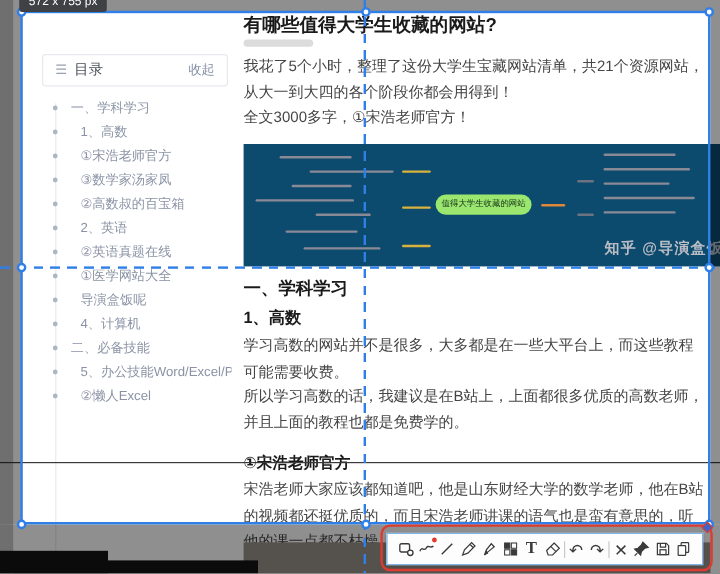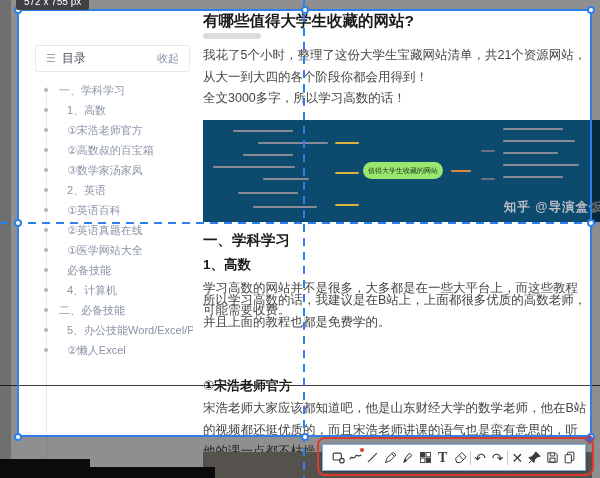--- a/index.html
+++ b/index.html
@@ -27,21 +27,21 @@
   .toc-item.lv2 .toc-label{padding-left:32px;}
   .toc-item.lv3 .toc-label{padding-left:32px;}
   .toc-label{display:block;}
 
   
   .title{position:absolute;left:203px;top:11px;width:386px;font-size:15.5px;font-weight:bold;
     color:#1a1a1a;}
   .meta-smudge{position:absolute;left:203px;top:33px;width:58px;height:6px;border-radius:3px;
     background:#dcdcdc;}
   .para{position:absolute;left:203px;width:387px;font-size:12.5px;line-height:1.72;color:#454545;}
-  .p1{top:45px;} .p2{top:88px;} .p3{top:279px;font-family:Liberation Mono, monospace;} .p4{top:290px;} .p5{top:348px;} .p6{top:398px;}
+  .p1{top:45px;} .p2{top:88px;} .p3{top:279px;font-family:Liberation Mono, monospace;} .p4{top:320px;} .p5{top:348px;} .p6{top:398px;}
   .h2{position:absolute;left:203px;top:231px;font-size:14.5px;font-weight:bold;color:#1a1a1a;}
   .h3{position:absolute;left:203px;top:256px;font-size:13.5px;font-weight:bold;color:#1a1a1a;}
   .h4{position:absolute;left:203px;top:377px;font-size:13px;font-weight:bold;color:#1a1a1a;}
 
   
   .mindmap{position:absolute;left:203px;top:120px;width:423px;height:102px;background:#0c4a6e;}
   .mindmap i{position:absolute;height:2px;background:#8a8a96;border-radius:1px;}
   .mindmap i:nth-of-type(1){left:30px;top:10px;width:60px;}
   .mindmap i:nth-of-type(2){left:55px;top:22px;width:70px;}
   .mindmap i:nth-of-type(3){left:40px;top:34px;width:50px;}
@@ -136,45 +136,41 @@
         <div class="toc-item lv2">
           <i class="dot"></i>
           <span class="toc-label">1、高数</span>
         </div>
         <div class="toc-item lv3">
           <i class="dot"></i>
           <span class="toc-label">①宋浩老师官方</span>
         </div>
         <div class="toc-item lv3">
           <i class="dot"></i>
+          <span class="toc-label">③数学家汤家凤</span>
+        </div>
+        <div class="toc-item lv3">
+          <i class="dot"></i>
           <span class="toc-label">②高数叔的百宝箱</span>
         </div>
-        <div class="toc-item lv3">
-          <i class="dot"></i>
-          <span class="toc-label">③数学家汤家凤</span>
-        </div>
         <div class="toc-item lv2">
           <i class="dot"></i>
           <span class="toc-label">2、英语</span>
         </div>
         <div class="toc-item lv3">
           <i class="dot"></i>
-          <span class="toc-label">①英语百科</span>
-        </div>
-        <div class="toc-item lv3">
-          <i class="dot"></i>
           <span class="toc-label">②英语真题在线</span>
         </div>
         <div class="toc-item lv3">
           <i class="dot"></i>
           <span class="toc-label">①医学网站大全</span>
         </div>
         <div class="toc-item lv3">
           <i class="dot"></i>
-          <span class="toc-label">必备技能</span>
+          <span class="toc-label">导演盒饭呢</span>
         </div>
         <div class="toc-item lv2">
           <i class="dot"></i>
           <span class="toc-label">4、计算机</span>
         </div>
         <div class="toc-item lv1">
           <i class="dot"></i>
           <span class="toc-label">二、必备技能</span>
         </div>
         <div class="toc-item lv2">
@@ -183,21 +179,21 @@
         </div>
         <div class="toc-item lv3">
           <i class="dot"></i>
           <span class="toc-label">②懒人Excel</span>
         </div>
       </div>
 
     <div class="title">有哪些值得大学生收藏的网站?</div>
     <div class="meta-smudge"></div>
     <div class="para p1">我花了5个小时，整理了这份大学生宝藏网站清单，共21个资源网站，从大一到大四的各个阶段你都会用得到！</div>
-    <div class="para p2">全文3000多字，所以学习高数的话！</div>
+    <div class="para p2">全文3000多字，①宋浩老师官方！</div>
 
     <div class="mindmap">
       <i></i>
         <i></i>
         <i></i>
         <i></i>
         <i></i>
         <i></i>
         <i></i>
         <i></i>

